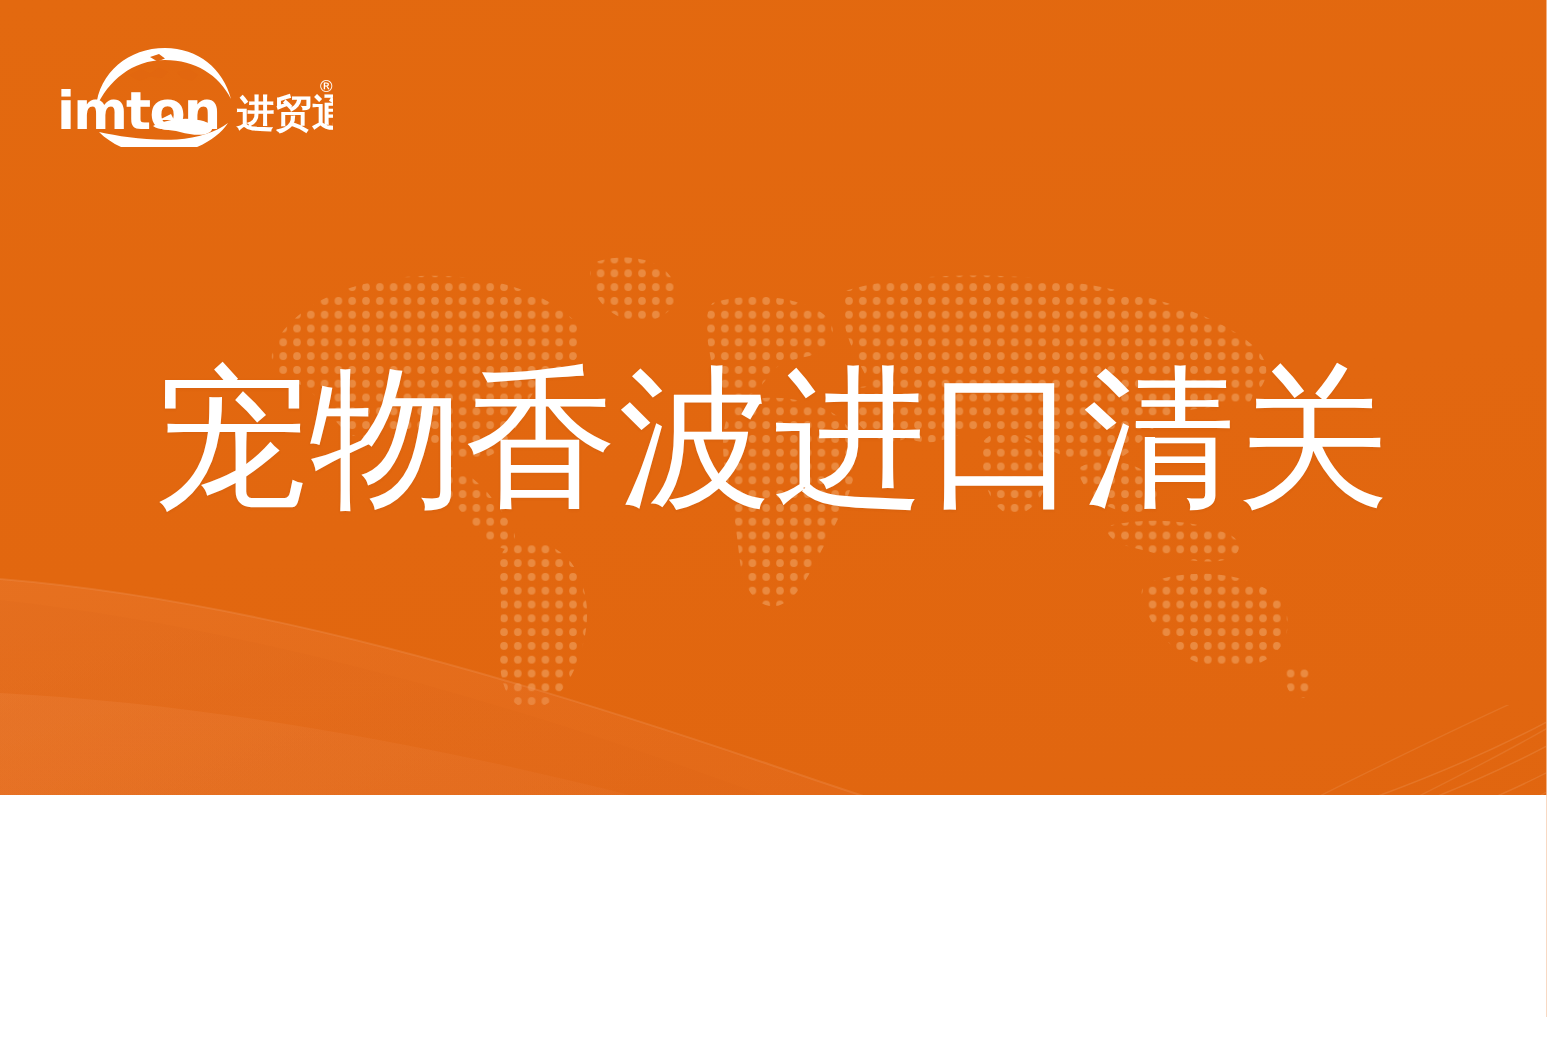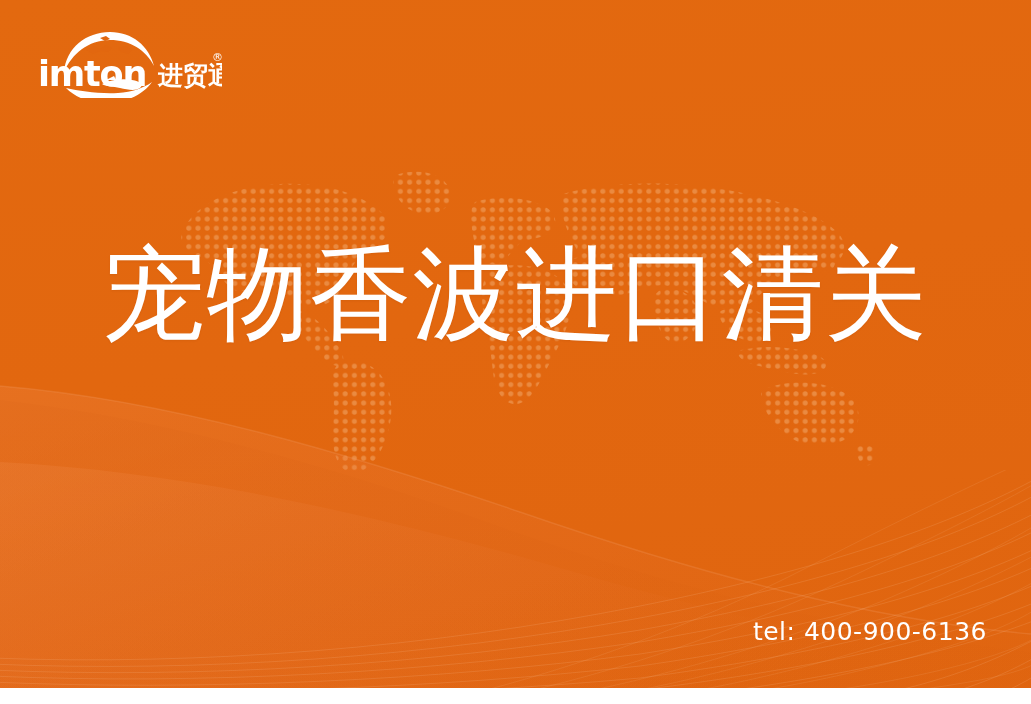--- a/index.html
+++ b/index.html
@@ -10,21 +10,21 @@
   body {
     width: 1031px;
     height: 704px;
     overflow: hidden;
     font-family: "Liberation Sans", sans-serif;
   }
 
   #banner {
     position: relative;
     width: 1031px;
-    height: 688px;
+    height: 530px;
     overflow: hidden;
     background: #e2670f;
   }
 
   
   .bg-layer {
     position: absolute;
     left: 0;
     top: 0;
     width: 1031px;
@@ -75,21 +75,21 @@
   }
 
   
   #headline {
     position: absolute;
     left: 0;
     top: 232px;
     width: 1031px;
     text-align: center;
     color: #ffffff;
-    font-family: Liberation Sans, sans-serif;
+    font-family: Liberation Serif, serif;
     font-weight: 300;
     font-size: 102px;
     line-height: 124px;
     letter-spacing: 1px;
     white-space: nowrap;
     text-shadow: 0 1px 2px rgba(140,55,0,0.12);
   }
   #headline .hl-line { display: block; }
   #headline .hl-line-2 { letter-spacing: 2px; }
 
@@ -258,15 +258,14 @@
 
     <text x="122" y="56" fill="#ffffff" font-family="DejaVu Sans, Liberation Sans, sans-serif" font-size="25" font-weight="700" letter-spacing="0">进贸通</text>
 
     <text x="176" y="33" fill="#ffffff" font-family="DejaVu Sans, Liberation Sans, sans-serif" font-size="11">®</text>
   </svg>
 
   <div id="headline">
     <span class="hl-line hl-line-1">宠物香波进口清关</span>
   </div>
 
-  <div id="phone">tel: 400-900-6136</div>
 
 </div>
 
 </body></html>

